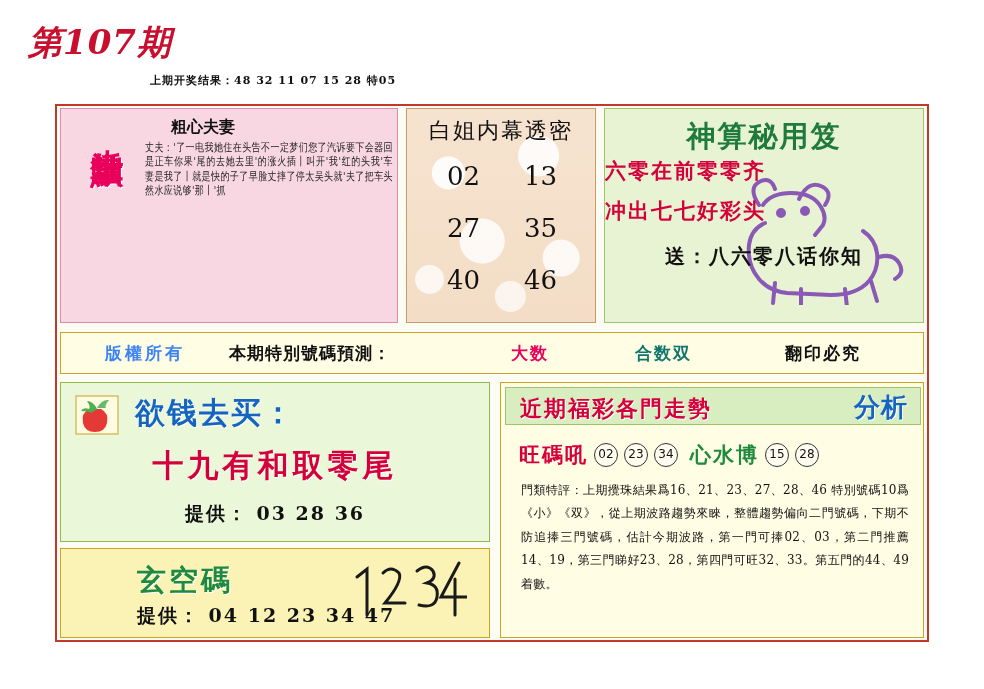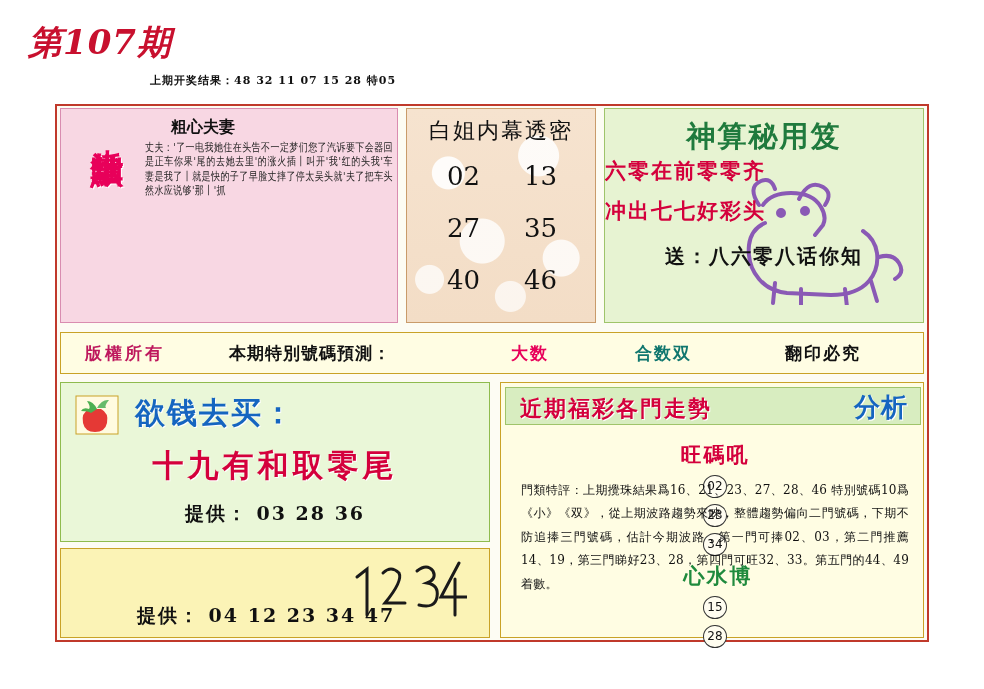--- a/index.html
+++ b/index.html
@@ -129,21 +129,21 @@
   
   .strip{
     position:absolute;left:60px;top:332px;width:864px;height:42px;
     background:#fffde3;border:1px solid #c9a227;box-sizing:border-box;
   }
   .strip span{
     position:absolute;top:9px;
     font-family:"DejaVu Serif","Liberation Serif",serif;
     font-size:17px;font-weight:bold;
   }
-  .s1{left:24px;color:#be185d;letter-spacing:3px;}
+  .s1{left:44px;color:#3b82f6;letter-spacing:3px;}
   .s2{left:168px;color:#111;letter-spacing:1px;}
   .s3{left:450px;color:#e8005a;letter-spacing:2px;}
   .s4{left:574px;color:#0f766e;letter-spacing:2px;}
   .s5{left:724px;color:#111;letter-spacing:2px;}
   
   .buybox{
     position:absolute;left:60px;top:382px;width:430px;height:160px;
     background:#eaf7d8;border:1px solid #8fbb4e;box-sizing:border-box;
   }
   .tomato{
@@ -202,21 +202,21 @@
     text-shadow:1px 1px 0 #fff;
   }
   .ana-head .h2{
     position:absolute;right:12px;top:2px;
     font-family:"DejaVu Serif","Liberation Serif",serif;
     font-size:26px;font-weight:bold;color:#1565c0;letter-spacing:1px;
     text-shadow:1px 1px 0 #fff;
   }
   .ana-row{
     position:absolute;left:18px;top:58px;width:392px;height:28px;
-    display:flex;align-items:center;gap:6px;flex-direction:column;
+    display:flex;align-items:center;gap:6px;
   }
   .lbl-red{
     font-family:"DejaVu Serif","Liberation Serif",serif;
     font-size:21px;font-weight:bold;color:#d4003c;letter-spacing:2px;
   }
   .lbl-green{
     font-family:"DejaVu Serif","Liberation Serif",serif;
     font-size:21px;font-weight:bold;color:#1f8a3d;letter-spacing:2px;
     margin-left:6px;
   }
@@ -302,20 +302,21 @@
       <path d="M14 14 q-8 4 -6 14 q2 9 12 9 q10 0 12 -9 q2 -10 -6 -14z" fill="#e53935"></path>
       <path d="M22 14 q-4 -8 -10 -8 q4 6 2 8 q-6 -2 -8 2 q8 0 10 2" fill="#4caf50"></path>
       <path d="M22 13 q5 -9 12 -8 q-5 6 -3 8" fill="#66bb6a"></path>
     </svg>
     <div class="buy-title">欲钱去买：</div>
     <div class="buy-main">十九有和取零尾</div>
     <div class="buy-supply">提供： 03  28  36</div>
   </div>
 
   <div class="xkbox">
+    <div class="xk-title">玄空碼</div>
     <div class="xk-nums">提供： 04 12 23 34 47</div>
     <svg class="scribble" viewBox="0 0 120 66">
       <g fill="none" stroke="#1a1a1a" stroke-width="3" stroke-linecap="round">
         <path d="M10 22 l10 -8 l0 46"></path>
         <path d="M36 18 q8 -8 16 0 q4 8 -14 30 l20 0"></path>
         <path d="M70 16 q10 -8 16 0 q4 8 -6 12 q12 2 10 14 q-2 12 -18 8"></path>
         <path d="M112 8 l-18 34 l26 0"></path>
         <path d="M108 24 l0 36"></path>
       </g>
     </svg>

